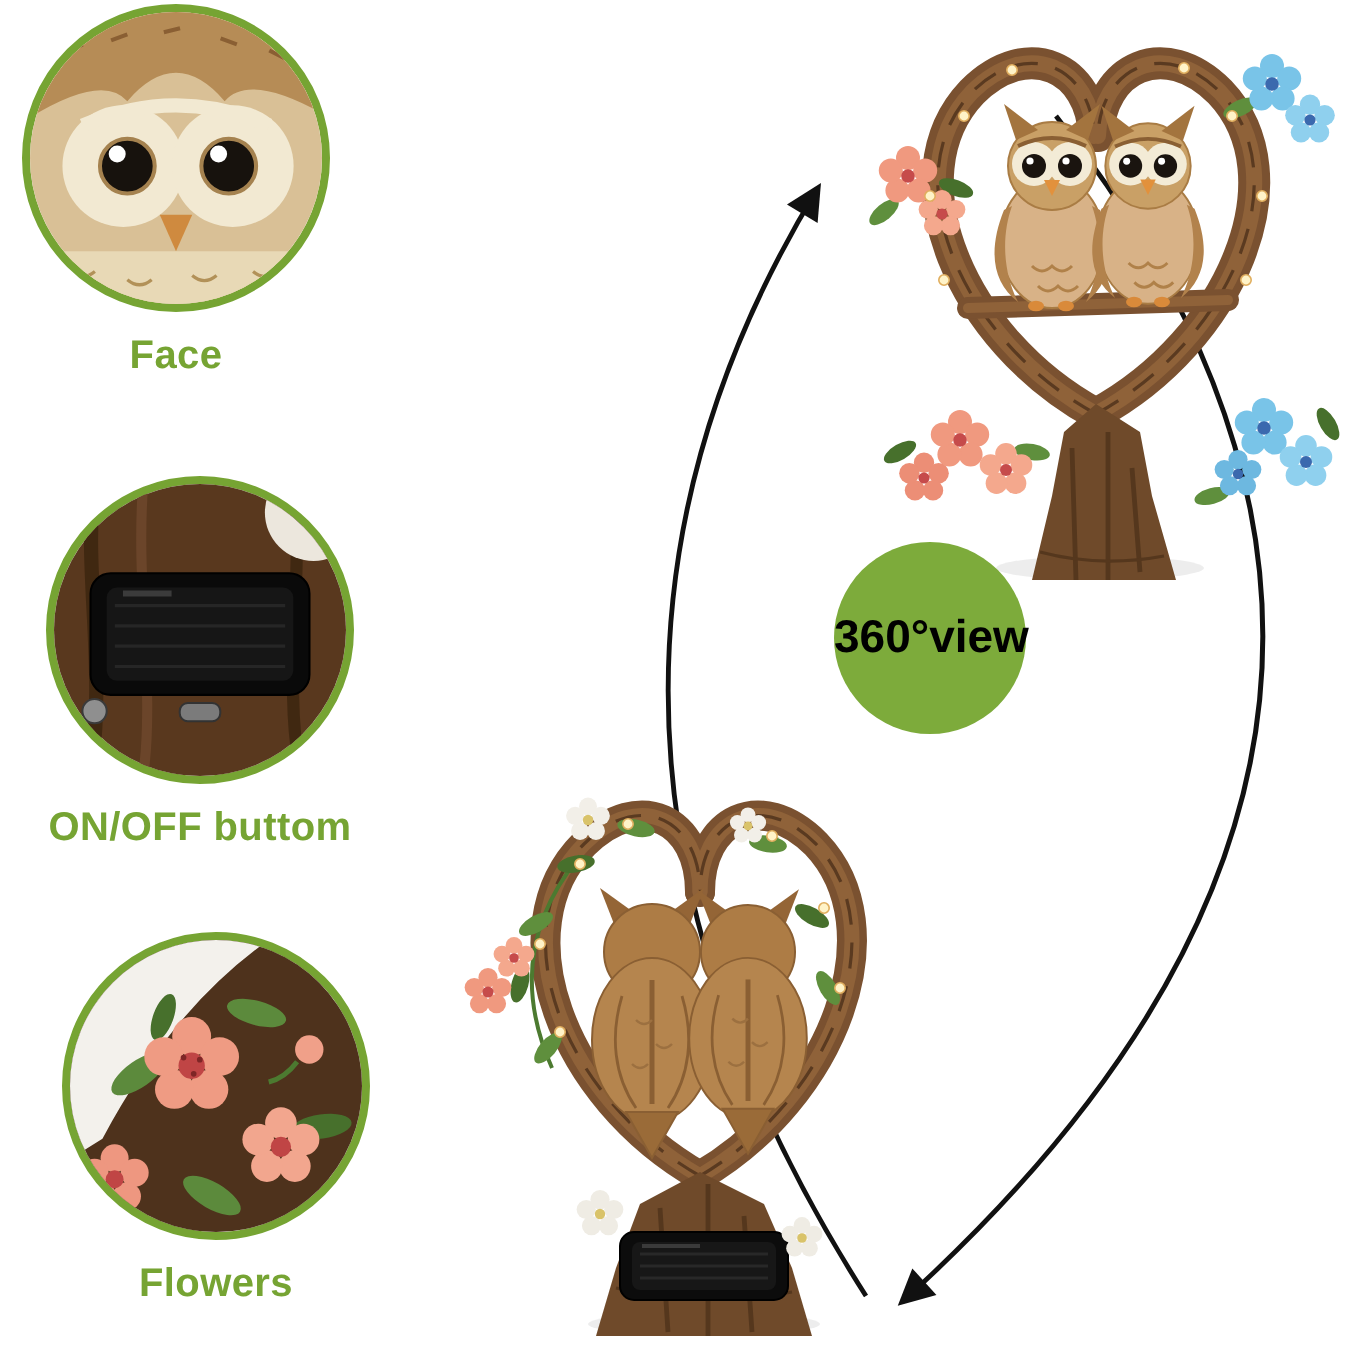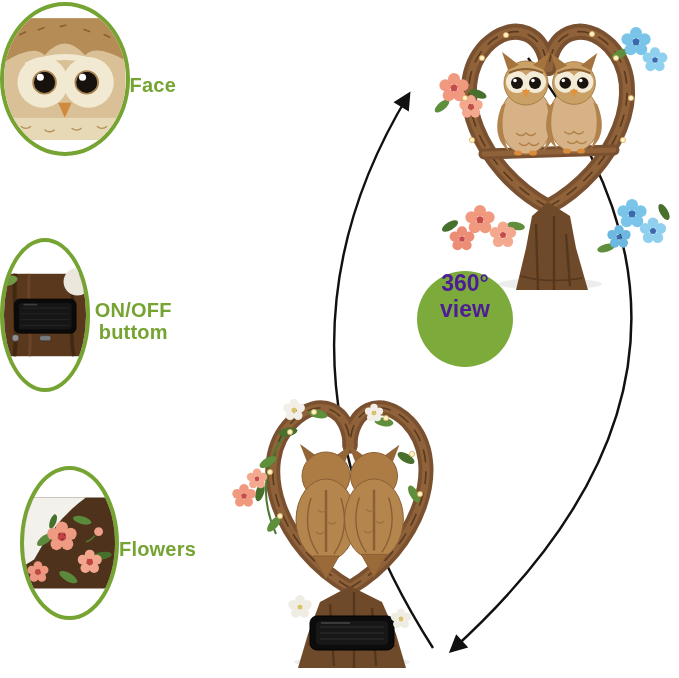--- a/index.html
+++ b/index.html
@@ -7,34 +7,34 @@
     --badge-green:#7dab3b;
     --arrow-color:#111111;
     --background:#ffffff;
   }
   html,body{margin:0;padding:0;}
   body{background:var(--background);font-family:"Liberation Sans",sans-serif;}
   .canvas{position:relative;width:679px;height:678px;background:var(--background);overflow:hidden;}
   .arrows{position:absolute;left:0;top:0;z-index:1;}
   .rot-arrow{stroke:var(--arrow-color);fill:none;stroke-width:2.4px;}
   .ah{fill:var(--arrow-color);}
-  .callout{position:absolute;width:176px;display:flex;flex-direction:row;align-items:center;margin:0;z-index:3;}
+  .callout{position:absolute;width:176px;display:flex;flex-direction:column;align-items:center;margin:0;z-index:3;}
   .photo-circle{width:146px;height:146px;border-radius:50%;border:4px solid var(--accent-green);overflow:hidden;background:#fff;}
   .photo-circle svg{display:block;width:100%;height:100%;}
   .callout-label{margin-top:11px;font-size:20px;line-height:1.1;color:var(--accent-green);font-weight:600;letter-spacing:.2px;text-align:center;}
   .c1{left:0;top:2px;}
-  .c2{left:0;top:238px;}
+  .c2{left:12px;top:238px;}
   .c3{left:0;top:466px;margin-left:20px;}
   .view{position:absolute;z-index:2;}
   .view svg{display:block;width:100%;height:100%;}
   .front-view{left:420px;top:2px;width:256px;height:288px;}
   .back-view{left:224px;top:376px;width:252px;height:292px;}
   .badge{position:absolute;left:417px;top:271px;width:96px;height:96px;border-radius:50%;
-         background:var(--badge-green);color:#4c1d95;display:flex;flex-direction:column;
-         align-items:center;justify-content:flex-start;z-index:4;font-weight:700;font-size:23px;line-height:1.12;}
+         background:var(--badge-green);color:#000000;display:flex;flex-direction:row;
+         align-items:center;justify-content:space-between;z-index:4;font-weight:700;font-size:23px;line-height:1.12;}
 </style>
 </head>
 <body>
 
 <div class="canvas">
 
   <svg class="arrows" width="679" height="678" viewBox="0 0 679 678">
     <defs>
       <marker id="ah" viewBox="0 0 10 10" refX="8" refY="5" markerWidth="8.5" markerHeight="8.5" orient="auto-start-reverse">
         <path class="ah" d="M0.6,0.6 L9.4,5 L0.6,9.4 Z"></path>

